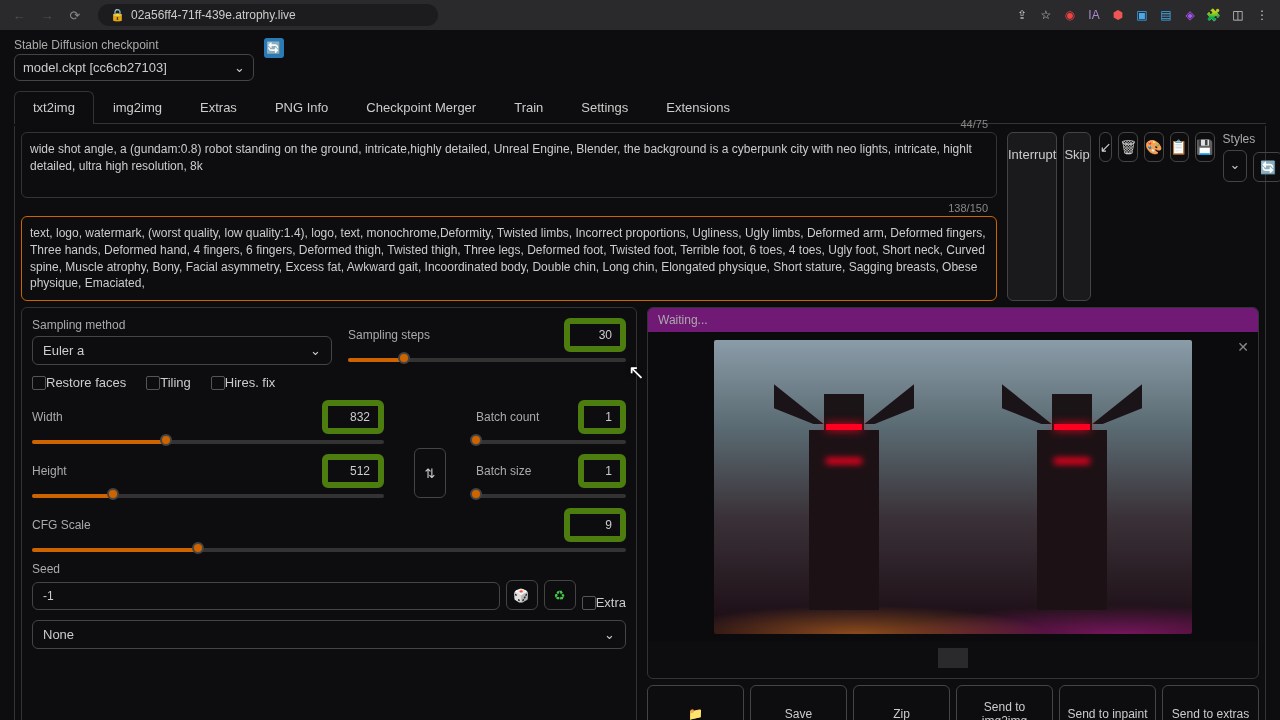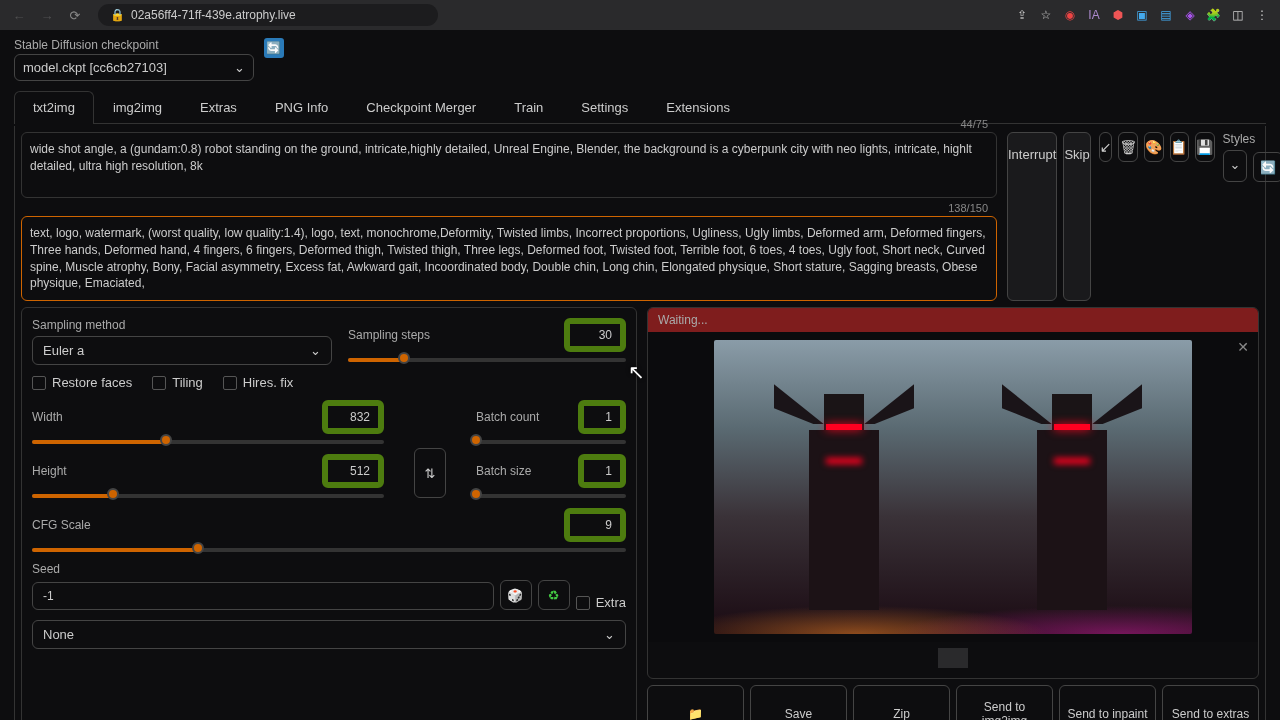--- a/index.html
+++ b/index.html
@@ -39,37 +39,37 @@
 .sampling-col { flex: 1; }
 .sampling-method-col { width: 300px; }
 .lbl { font-size: 12px; color: #aaa; margin-bottom: 4px; display: block; }
 .dropdown { border: 1px solid #444; border-radius: 6px; padding: 6px 10px; display: flex; justify-content: space-between; cursor: pointer; }
 .slider-wrap { flex: 1; position: relative; }
 .slider-track { height: 4px; background: #333; border-radius: 2px; position: relative; }
 .slider-fill { position: absolute; height: 4px; background: #ce6400; border-radius: 2px; top: 0; left: 0; }
 .slider-thumb { position: absolute; width: 12px; height: 12px; background: #ce6400; border: 2px solid #444; border-radius: 50%; top: -6px; transform: translateX(-50%); cursor: grab; }
 .num-box { border: 6px solid #4d7c0f; border-radius: 6px; padding: 4px 8px; width: 62px; text-align: right; font-size: 12px; }
 .checks-row { display: flex; gap: 20px; }
-.chk { display: flex; gap: 6px; align-items: center; cursor: pointer; }
+.chk { display: flex; gap: 0; align-items: center; cursor: pointer; }
 .chk-box { width: 14px; height: 14px; border: 1px solid #555; border-radius: 2px; }
 .dims-grid { display: flex; gap: 28px; align-items: flex-end; }
 .dims-left { flex: 1; display: flex; flex-direction: column; gap: 10px; }
 .swap-col { width: 36px; display: flex; align-items: center; justify-content: center; }
 .swap-btn { width: 32px; height: 50px; border: 1px solid #444; border-radius: 6px; display: flex; align-items: center; justify-content: center; cursor: pointer; }
 .batch-col { width: 150px; display: flex; flex-direction: column; gap: 10px; }
 .param-item { }
 .param-top { display: flex; justify-content: space-between; align-items: center; margin-bottom: 6px; }
 .seed-row { display: flex; gap: 6px; align-items: flex-end; }
 .seed-input { flex: 1; border: 1px solid #444; border-radius: 6px; padding: 6px 10px; font-size: 12px; }
 .seed-btn { width: 32px; height: 30px; border: 1px solid #444; border-radius: 6px; display: flex; align-items: center; justify-content: center; cursor: pointer; }
 .script-group { }
 .script-lbl { font-size: 12px; color: #aaa; margin-bottom: 3px; }
 .preview-col { width: 612px; display: flex; flex-direction: column; gap: 6px; }
 .preview-panel { border: 1px solid #333; border-radius: 6px; overflow: hidden; }
-.waiting-bar { background: #7f1d1d; padding: 5px 10px; font-size: 12px; color: #aaa; }
+.waiting-bar { background: #701a75; padding: 5px 10px; font-size: 12px; color: #aaa; }
 .preview-img-wrap { position: relative; padding: 8px; display: flex; justify-content: center; background: #0b0b0d; }
 .preview-img { width: 478px; height: 294px; background: linear-gradient(to bottom, #8a9ca8 0%, #5a6a72 30%, #3a3238 60%, #1a0a12 100%); border-radius: 2px; position: relative; overflow: hidden; }
 .mech { position: absolute; bottom: 0; width: 160px; height: 260px; }
 .mech1 { left: 50px; }
 .mech2 { right: 40px; }
 .mech-head { position: absolute; top: 20px; left: 50%; transform: translateX(-50%); width: 40px; height: 40px; background: #1a1416; }
 .mech-wings { position: absolute; top: 10px; left: 50%; transform: translateX(-50%); width: 140px; height: 50px; }
 .mech-wings::before, .mech-wings::after { content: ""; position: absolute; width: 50px; height: 40px; background: #1a1418; clip-path: polygon(0 100%, 100% 0, 100% 60%, 20% 100%); }
 .mech-wings::before { left: 0; transform: scaleX(-1); }
 .mech-wings::after { right: 0; }

